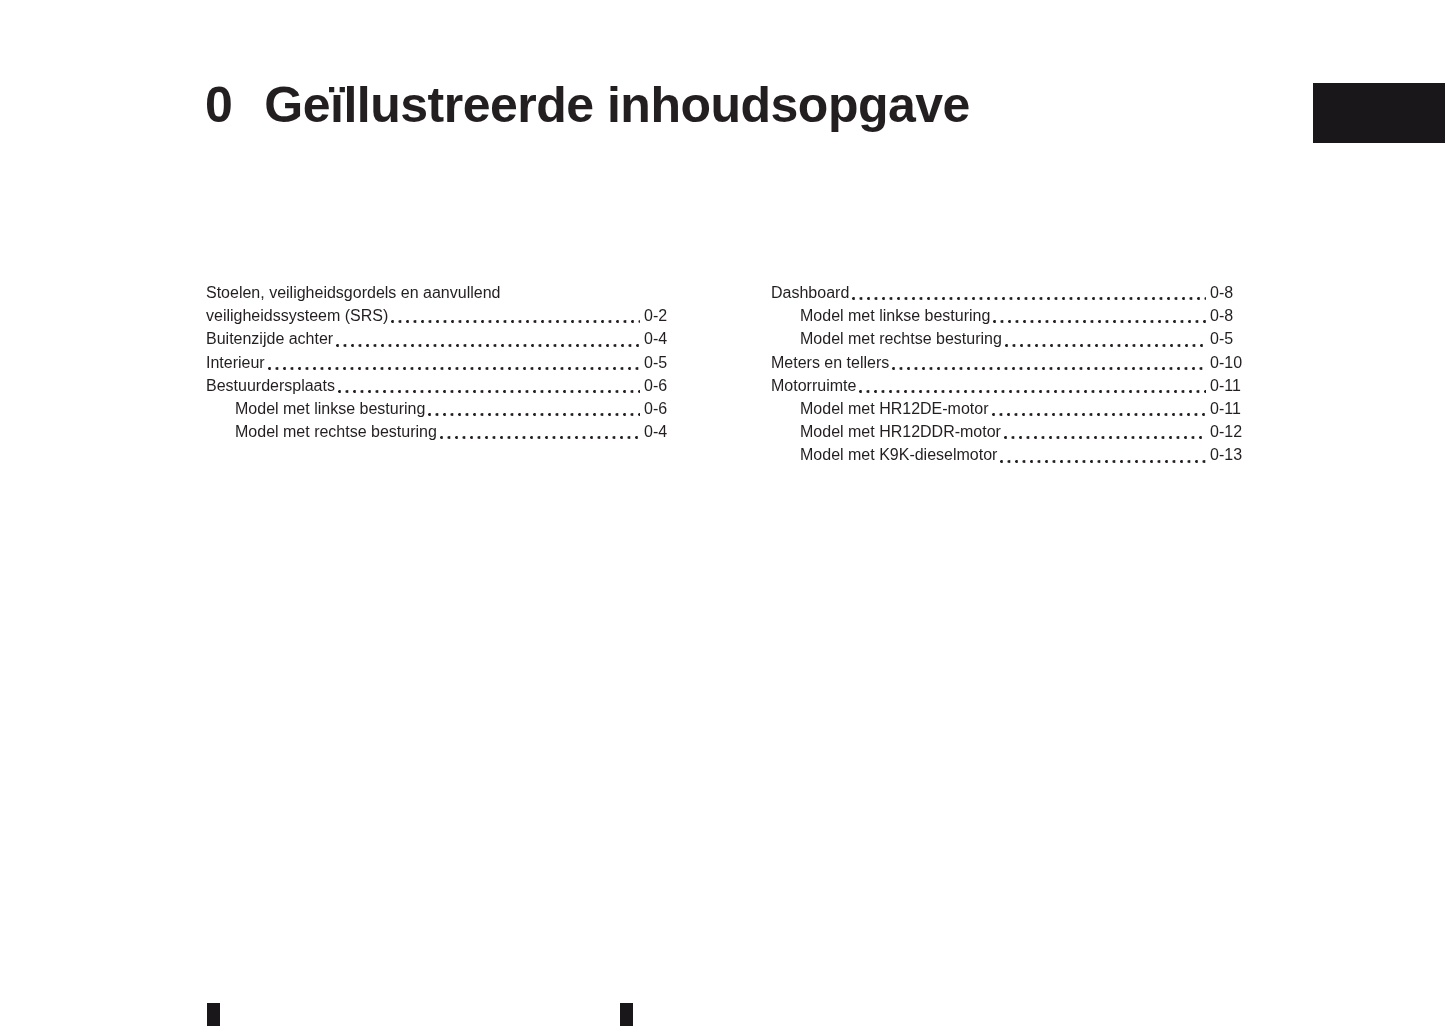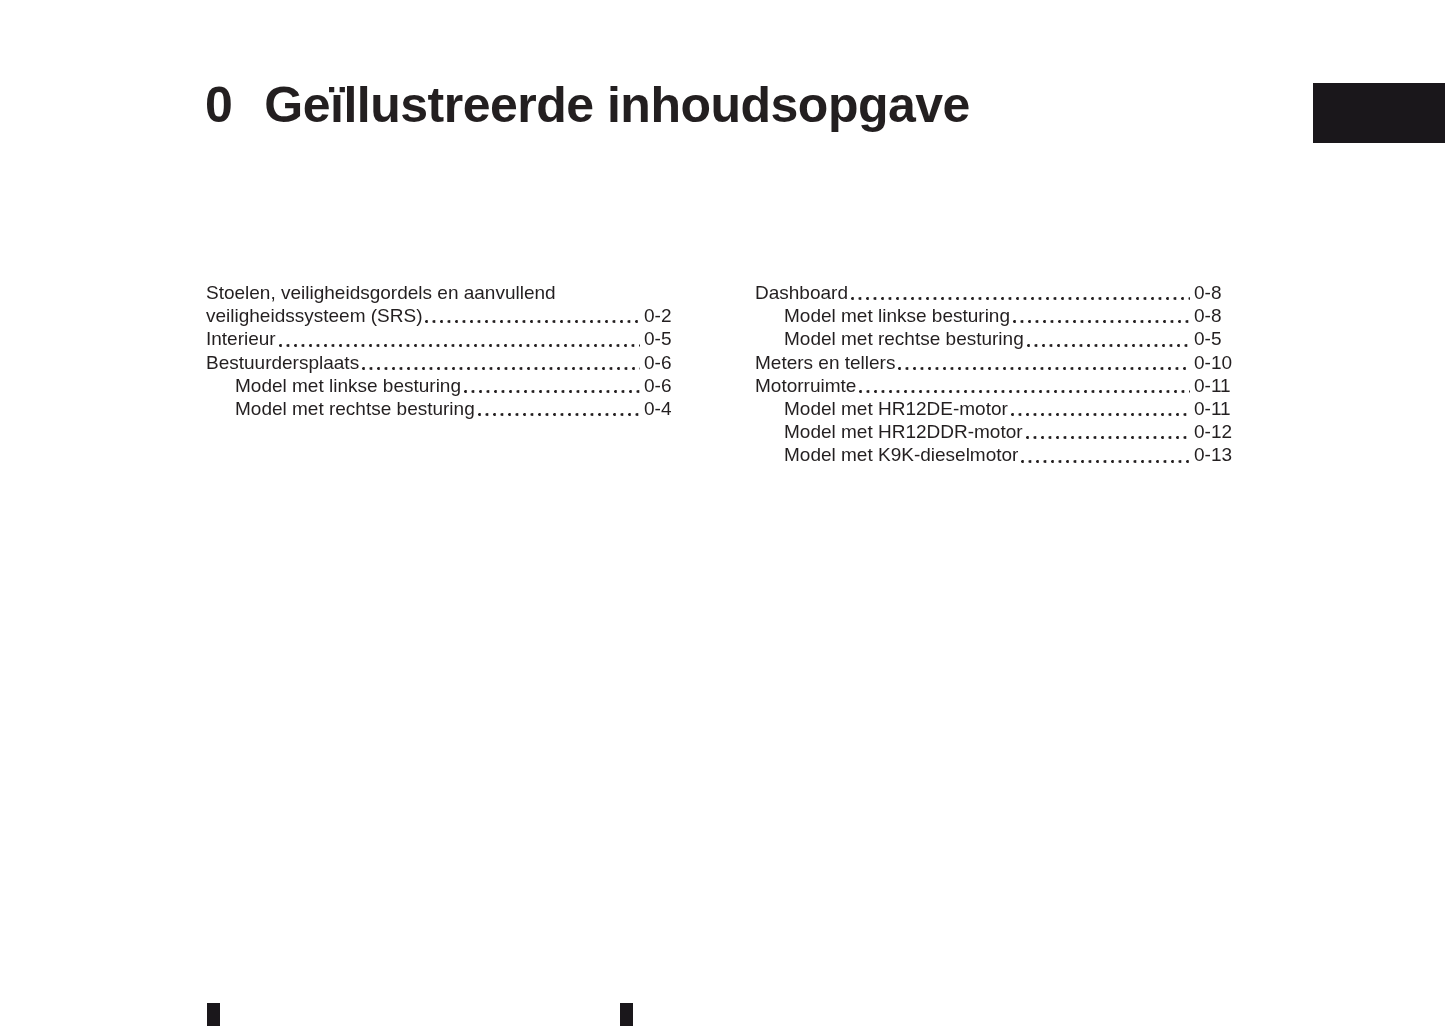--- a/index.html
+++ b/index.html
@@ -32,25 +32,25 @@
     position: absolute;
     left: 1313px;
     top: 83px;
     width: 132px;
     height: 60px;
     background: #1a171b;
   }
   .toc-col {
     position: absolute;
     top: 281px;
-    font-size: 19px;
+    font-size: 16px;
     line-height: 23.2px;
   }
   .toc-col.left  { left: 206px; width: 482px; }
-  .toc-col.right { left: 755px; width: 483px; }
+  .toc-col.right { left: 771px; width: 483px; }
   .toc-row {
     display: flex;
     align-items: baseline;
     white-space: nowrap;
   }
   .toc-row.indent { padding-left: 29px; }
   .toc-text { flex: 0 0 auto; }
   .leader {
     flex: 1 1 auto;
     align-self: flex-end;
@@ -89,20 +89,25 @@
   <div class="chapter-tab"></div>
 
   <div class="toc-col left">
     <div class="toc-row">
       <span class="toc-text">Stoelen, veiligheidsgordels en aanvullend</span>
     </div>
     <div class="toc-row">
       <span class="toc-text">veiligheidssysteem (SRS)</span>
       <span class="leader"></span>
       <span class="toc-page">0-2</span>
+    </div>
+    <div class="toc-row">
+      <span class="toc-text">Buitenzijde achter</span>
+      <span class="leader"></span>
+      <span class="toc-page">0-4</span>
     </div>
     <div class="toc-row">
       <span class="toc-text">Interieur</span>
       <span class="leader"></span>
       <span class="toc-page">0-5</span>
     </div>
     <div class="toc-row">
       <span class="toc-text">Bestuurdersplaats</span>
       <span class="leader"></span>
       <span class="toc-page">0-6</span>

